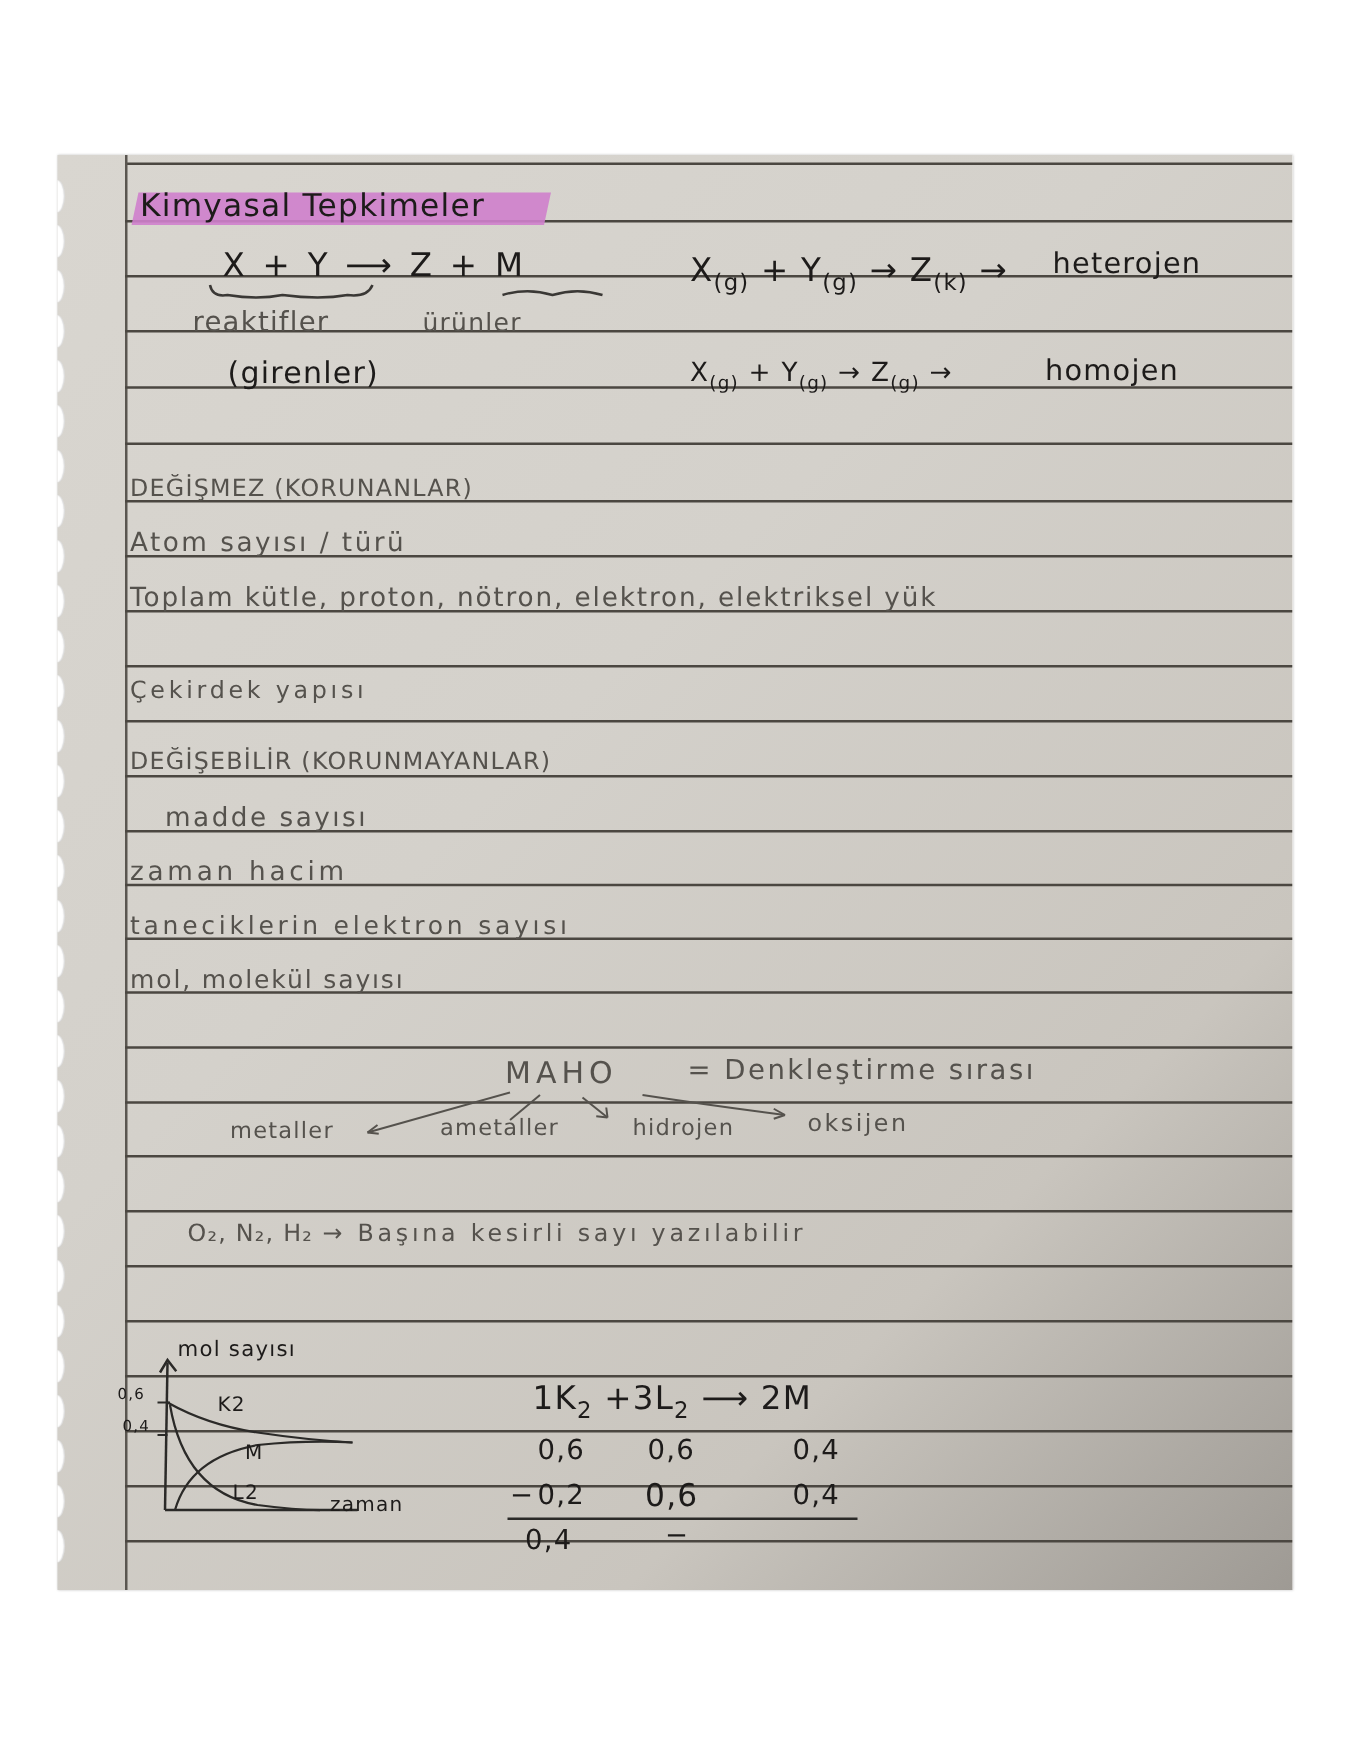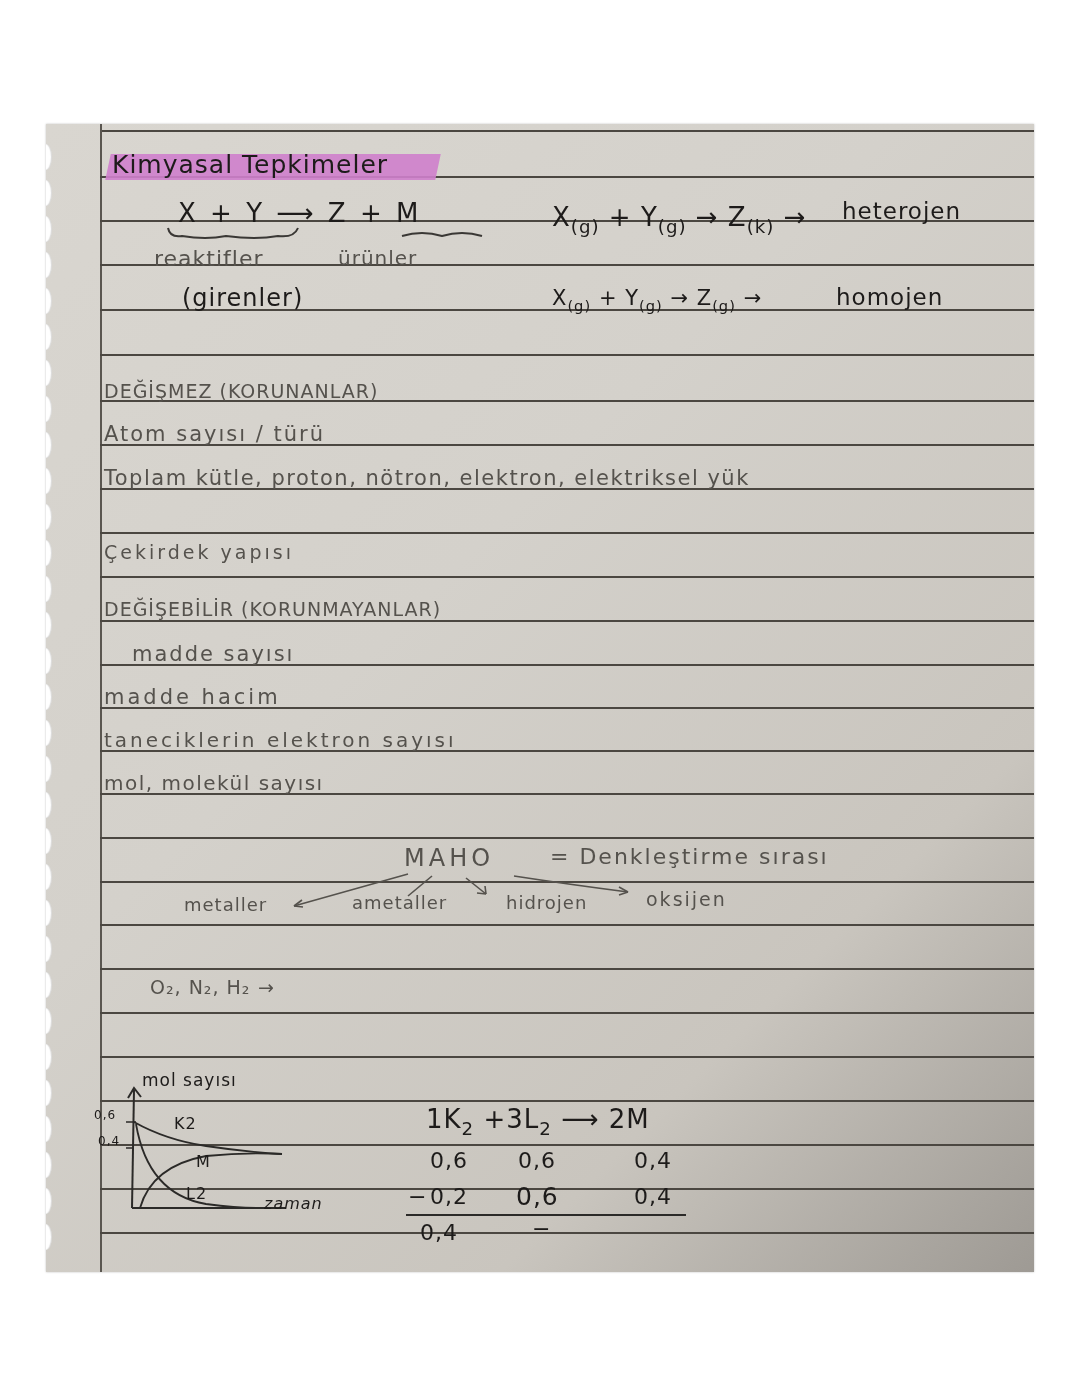--- a/index.html
+++ b/index.html
@@ -139,21 +139,21 @@
   </div>
   <div class="ink pen" style="left:790px; top:160px; font-size:23px;">homojen</div>
 
   <div class="ink pencil" style="left:58px; top:256px; font-size:19px;text-align:right;">DEĞİŞMEZ (KORUNANLAR)</div>
   <div class="ink pencil" style="left:58px; top:298px; font-size:21px; letter-spacing:2px;">Atom sayısı / türü</div>
   <div class="ink pencil" style="left:58px; top:342px; font-size:21px; letter-spacing:1.5px;">Toplam kütle, proton, nötron, elektron, elektriksel yük</div>
   <div class="ink pencil" style="left:58px; top:386px; font-size:19px; letter-spacing:3px;margin-top:31px;">Çekirdek yapısı</div>
 
   <div class="ink pencil" style="left:58px; top:474px; font-size:19px;">DEĞİŞEBİLİR (KORUNMAYANLAR)</div>
   <div class="ink pencil" style="left:58px; top:518px; font-size:21px; letter-spacing:2px;margin-left:28px;">madde sayısı</div>
-  <div class="ink pencil" style="left:58px; top:561px; font-size:21px; letter-spacing:3px;">madde hacim</div>
+  <div class="ink pencil" style="left:58px; top:561px; font-size:21px; letter-spacing:3px;">zaman hacim</div>
   <div class="ink pencil" style="left:58px; top:604px; font-size:20px; letter-spacing:3px;">taneciklerin elektron sayısı</div>
   <div class="ink pencil" style="left:58px; top:647px; font-size:20px; letter-spacing:1.5px;">mol, molekül sayısı</div>
 
   <div class="ink pencil" style="left:358px; top:720px; font-size:24px; letter-spacing:4px;">MAHO</div>
   <div class="ink pencil" style="left:504px; top:720px; font-size:22px; letter-spacing:2px;">= Denkleştirme sırası</div>
   <svg style="left:130px; top:748px;" width="480" height="50">
     <path d="M232 2 L118 34" stroke="#55524d" stroke-width="1.6" fill="none"></path>
     <path d="M118 34 l8 -6 M118 34 l9 1" stroke="#55524d" stroke-width="1.6" fill="none"></path>
     <path d="M256 4 L232 24" stroke="#55524d" stroke-width="1.6" fill="none"></path>
     <path d="M290 6 L310 22" stroke="#55524d" stroke-width="1.6" fill="none"></path>
@@ -161,20 +161,21 @@
     <path d="M338 4 Q390 12 452 20" stroke="#55524d" stroke-width="1.6" fill="none"></path>
     <path d="M452 20 l-9 -5 M452 20 l-9 3" stroke="#55524d" stroke-width="1.6" fill="none"></path>
   </svg>
   <div class="ink pencil" style="left:138px; top:770px; font-size:18px;">metaller</div>
   <div class="ink pencil" style="left:306px; top:768px; font-size:18px;">ametaller</div>
   <div class="ink pencil" style="left:460px; top:768px; font-size:18px;">hidrojen</div>
   <div class="ink pencil" style="left:600px; top:764px; font-size:19px; letter-spacing:2px;">oksijen</div>
 
   <div class="ink pencil" style="left:104px; top:852px; font-size:19px;">O₂, N₂, H₂</div>
   <div class="ink pencil" style="left:212px; top:852px; font-size:19px;">→</div>
+  <div class="ink pencil" style="left:240px; top:852px; font-size:19px; letter-spacing:3px;">Başına kesirli sayı yazılabilir</div>
 
   <div class="ink pen" style="left:96px; top:946px; font-size:17px;">mol sayısı</div>
   <svg style="left:40px; top:960px;" width="320" height="130">
 
     <path d="M48 6 L46 124" stroke="#2b2a28" stroke-width="2" fill="none"></path>
     <path d="M42 14 L48 4 L55 13" stroke="#2b2a28" stroke-width="2" fill="none"></path>
     <path d="M46 124 L200 124" stroke="#2b2a28" stroke-width="2" fill="none"></path>
 
     <path d="M40 38 L50 38 M40 64 L48 64" stroke="#2b2a28" stroke-width="1.5"></path>
 
@@ -182,21 +183,21 @@
 
     <path d="M50 40 Q62 110 120 120 Q150 124 170 124" stroke="#2b2a28" stroke-width="1.8" fill="none"></path>
 
     <path d="M54 124 Q66 82 120 72 Q160 68 196 70" stroke="#2b2a28" stroke-width="1.8" fill="none"></path>
   </svg>
   <div class="ink pen" style="left:48px; top:984px; font-size:12px;">0,6</div>
   <div class="ink pen" style="left:52px; top:1010px; font-size:12px;">0,4</div>
   <div class="ink pen" style="left:128px; top:990px; font-size:16px;">K2</div>
   <div class="ink pen" style="left:150px; top:1028px; font-size:16px;">M</div>
   <div class="ink pen" style="left:140px; top:1060px; font-size:16px;">L2</div>
-  <div class="ink pen" style="left:218px; top:1070px; font-size:16px;font-style:italic;">zaman</div>
+  <div class="ink pen" style="left:218px; top:1070px; font-size:16px;">zaman</div>
 
   <div class="ink pen" style="left:380px; top:980px; font-size:26px;">
     <span>1</span><span>K</span><span class="sub">2</span>
     <span>+3</span><span>L</span><span class="sub">2</span>
     <span>⟶</span>
     <span>2</span><span>M</span>
   </div>
 
   <div class="ink pen" style="left:384px; top:1024px; font-size:22px;">0,6</div>
   <div class="ink pen" style="left:472px; top:1024px; font-size:22px;">0,6</div>

